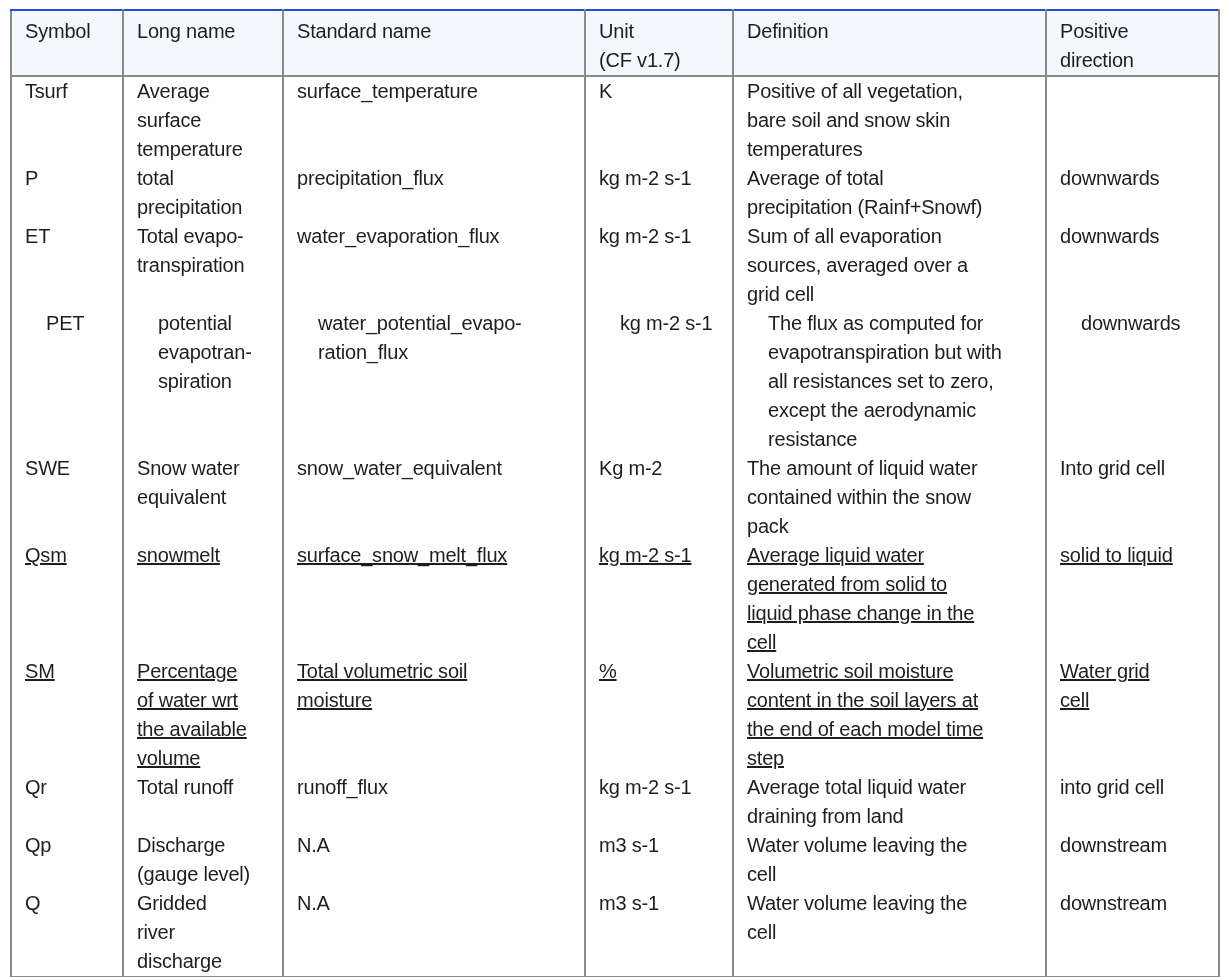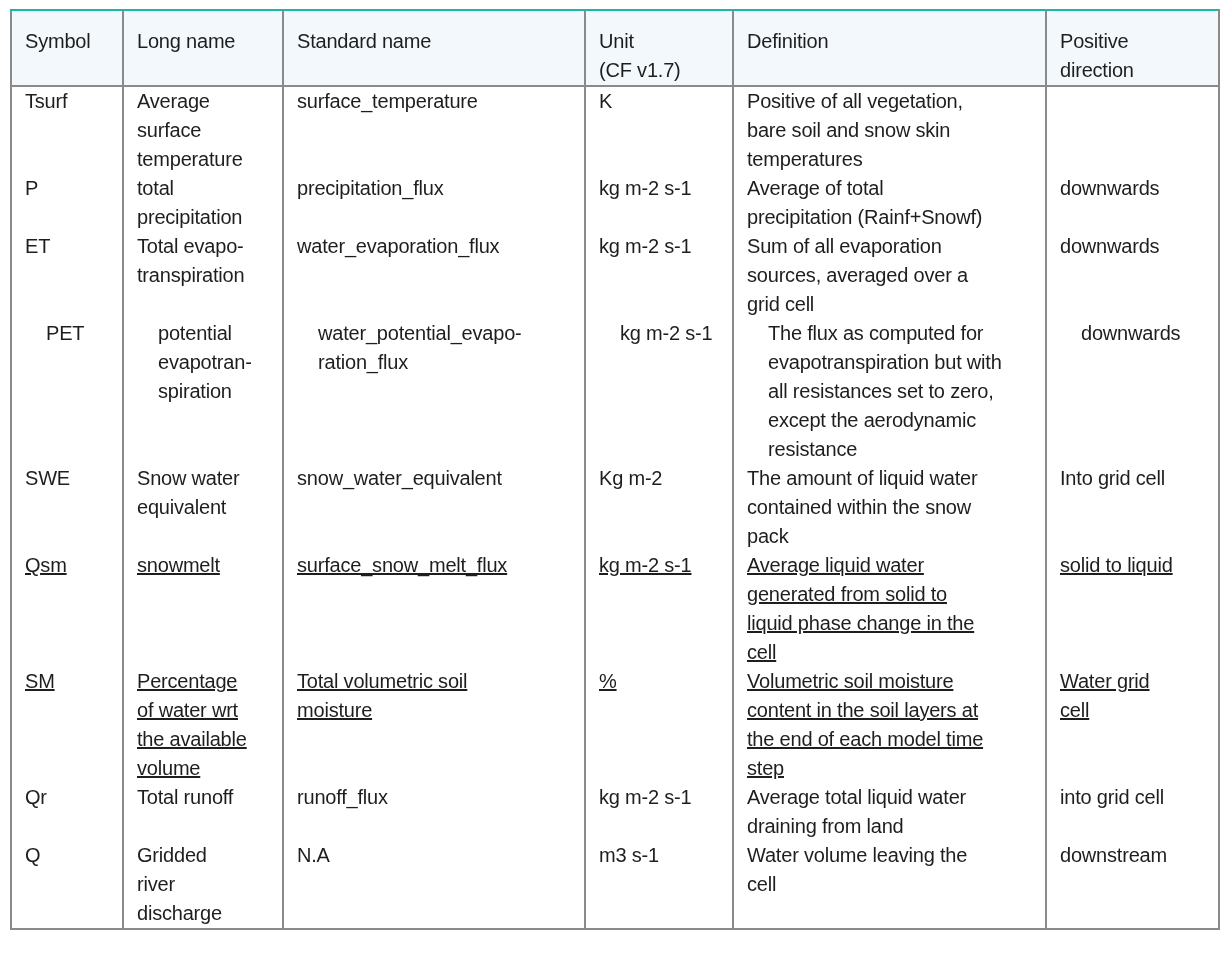--- a/index.html
+++ b/index.html
@@ -37,24 +37,24 @@
     border-right: 2px solid #8a8a8a;
     vertical-align: top;
     text-align: left;
     font-weight: normal;
     padding: 0 6px 0 13px;
     white-space: normal;
     word-wrap: break-word;
   }
   .tbl thead th {
     background: #f3f8fd;
-    border-top: 2px solid #14b8a6;
+    border-top: 2px solid #1d4ed8;
     border-bottom: 2px solid #8a8a8a;
     height: 58px;
-    padding-top: 16px;
+    padding-top: 6px;
   }
   .tbl tbody tr:last-child td {
     border-bottom: 2px solid #8a8a8a;
   }
   .tbl tbody td { padding-top: 0px; margin-top: 26px; }
   .tbl tr.r3 td { height: 87px; }
   .tbl tr.r2 td { height: 58px; }
   .tbl tr.r4 td { height: 116px; text-decoration: underline; }
   .tbl tr.r5 td { height: 145px; padding-left: 34px; }
   .line { display: block; }
@@ -280,20 +280,42 @@
           <span class="line">kg m-2 s-1</span>
         </td>
         <td>
           <span class="line">Average total liquid water</span>
           <span class="line">draining from land</span>
         </td>
         <td>
           <span class="line">into grid cell</span>
         </td>
       </tr>
+      <tr class="r2">
+        <td>
+          <span class="line">Qp</span>
+        </td>
+        <td>
+          <span class="line">Discharge</span>
+          <span class="line">(gauge level)</span>
+        </td>
+        <td>
+          <span class="line">N.A</span>
+        </td>
+        <td>
+          <span class="line">m3 s-1</span>
+        </td>
+        <td>
+          <span class="line">Water volume leaving the</span>
+          <span class="line">cell</span>
+        </td>
+        <td>
+          <span class="line">downstream</span>
+        </td>
+      </tr>
       <tr class="r3">
         <td>
           <span class="line">Q</span>
         </td>
         <td>
           <span class="line">Gridded</span>
           <span class="line">river</span>
           <span class="line">discharge</span>
         </td>
         <td>

